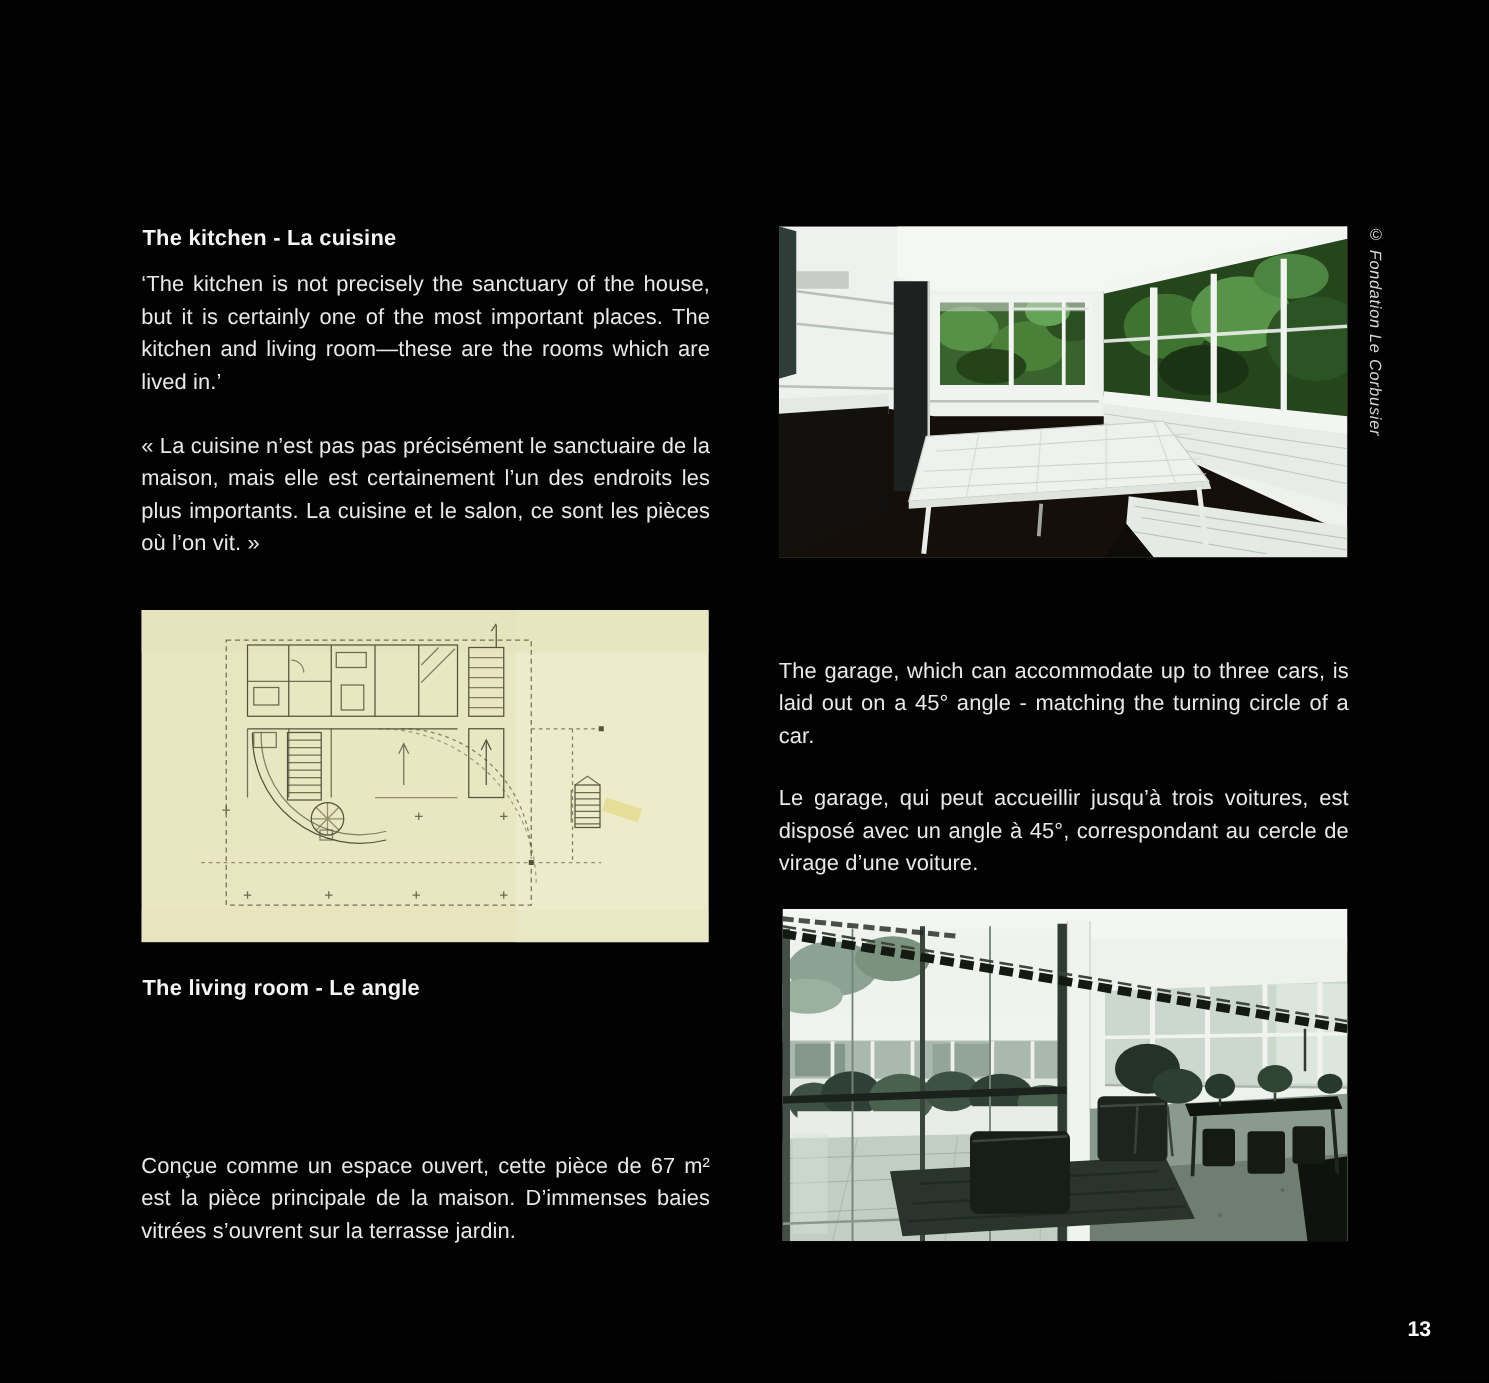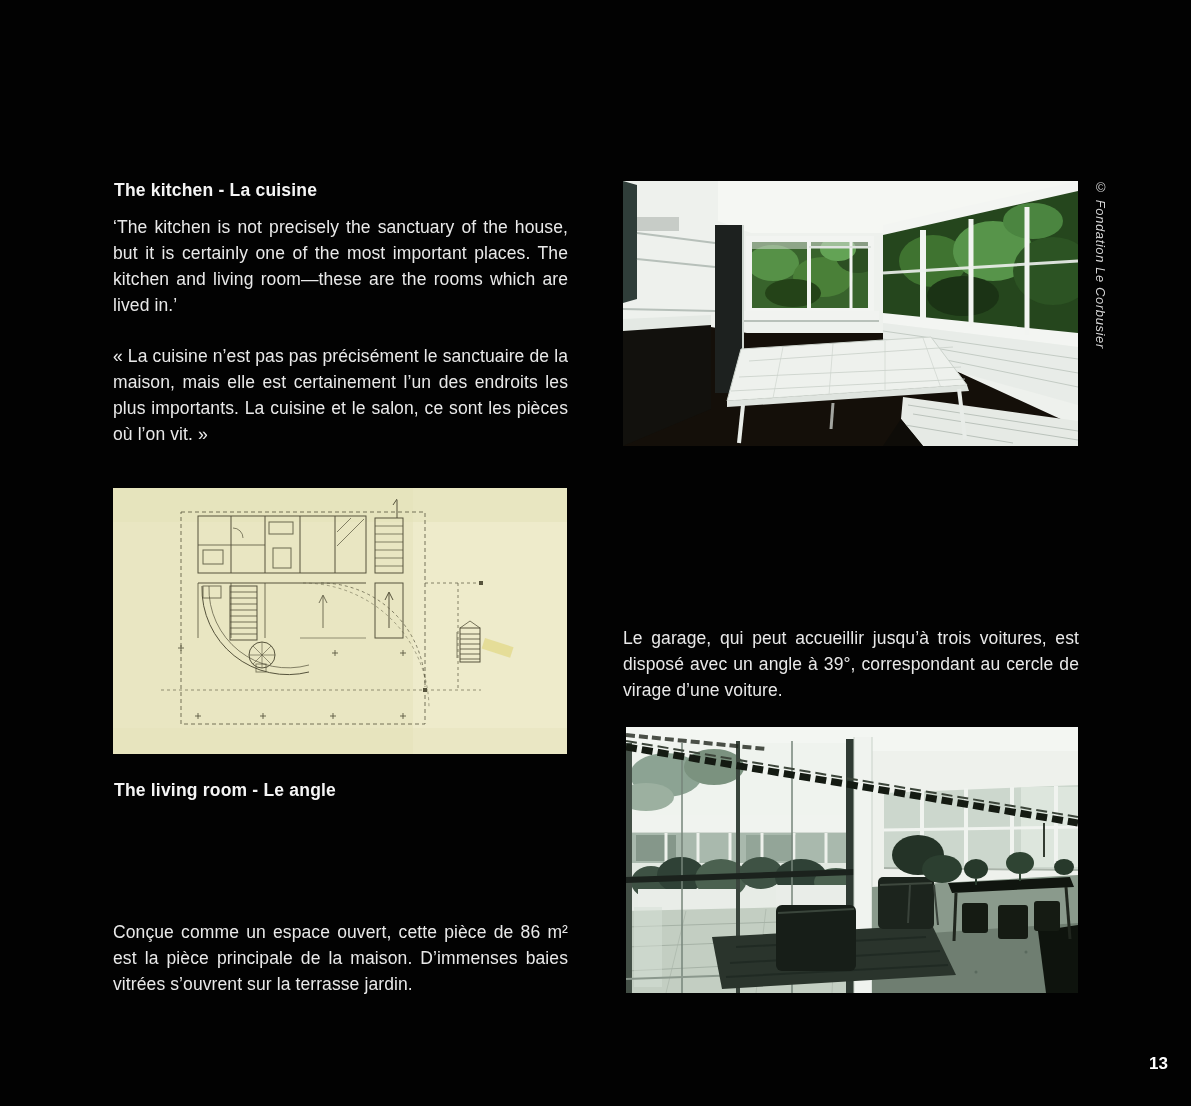--- a/index.html
+++ b/index.html
@@ -16,21 +16,21 @@
     text-align:justify;letter-spacing:.1px;color:#e9e9e9;
   }
   .fig{position:absolute;overflow:hidden;background:#111;}
   .fig svg{display:block;width:100%;height:100%;}
   .credit{
     position:absolute;left:1093px;top:180px;height:260px;
     writing-mode:vertical-rl;font-style:italic;font-size:13px;
     color:#d6d6d6;letter-spacing:.6px;white-space:nowrap;
   }
   .pagenum{
-    position:absolute;left:1126px;top:1054px;width:42px;text-align:right;
+    position:absolute;left:1126px;top:1054px;width:42px;text-align:left;
     font-size:17px;font-weight:700;color:#ffffff;
   }
 </style>
 </head>
 <body>
 
 <div class="page">
 
   <h2 class="heading" style="left:114px;top:180px;width:454px">The kitchen - La cuisine</h2>
 
@@ -103,21 +103,21 @@
       </g>
       <rect x="366" y="93" width="4" height="4" fill="#56533c"></rect>
       <rect x="310" y="200" width="4" height="4" fill="#56533c"></rect>
       <rect x="372" y="150" width="30" height="11" fill="#e3da8f" opacity=".85" transform="rotate(18 372 150)"></rect>
     </svg>
   </div>
 
   <h2 class="heading" style="left:114px;top:780px;width:454px">The living room - Le angle</h2>
 
 
-  <p class="body-text" style="left:113px;top:919px;width:455px">Conçue comme un espace ouvert, cette pièce de 86 m² est la pièce principale de la maison. D’immenses baies vitrées s’ouvrent sur la terrasse jardin.</p>
+  <p class="body-text" style="left:113px;top:919px;width:455px">Conçue comme un espace ouvert, cette pièce de 67 m² est la pièce principale de la maison. D’immenses baies vitrées s’ouvrent sur la terrasse jardin.</p>
 
   <div class="fig" style="left:623px;top:181px;width:455px;height:265px">
     <svg viewBox="0 0 455 265" preserveAspectRatio="none">
       <defs>
         <clipPath id="winBack">
             <rect x="126" y="58" width="122" height="72"></rect>
           </clipPath>
         <clipPath id="winRight">
             <polygon points="260,52 455,4 455,158 260,136"></polygon>
           </clipPath>
@@ -188,22 +188,23 @@
         <path d="M160,166 L150,217 M210,163 L206,214 M262,160 L262,210 M300,157 L318,207" stroke="#c9d0c9" stroke-width="1" opacity=".6"></path>
         <polygon points="104,220 344,204 346,210 104,226" fill="#dfe4df"></polygon>
         <line x1="120" y1="224" x2="116" y2="262" stroke="#e8ece8" stroke-width="4"></line>
         <line x1="336" y1="208" x2="342" y2="258" stroke="#e8ece8" stroke-width="4"></line>
         <line x1="210" y1="222" x2="208" y2="248" stroke="#dfe4df" stroke-width="3" opacity=".7"></line>
       </g>
     </svg>
   </div>
 
 
-
-  <p class="body-text" style="left:623px;top:625px;width:456px">Le garage, qui peut accueillir jusqu’à trois voitures, est disposé avec un angle à 39°, correspondant au cercle de virage d’une voiture.</p>
+  <p class="body-text" style="left:623px;top:523px;width:456px">The garage, which can accommodate up to three cars, is laid out on a 45° angle - matching the turning circle of a car.</p>
+
+  <p class="body-text" style="left:623px;top:625px;width:456px">Le garage, qui peut accueillir jusqu’à trois voitures, est disposé avec un angle à 45°, correspondant au cercle de virage d’une voiture.</p>
 
   <div class="fig" style="left:626px;top:727px;width:452px;height:266px">
     <svg viewBox="0 0 452 266" preserveAspectRatio="none">
       <rect width="452" height="266" fill="#e7ece6"></rect>
       <polygon points="0,0 452,0 452,34 246,26 0,16" fill="#f3f6f2"></polygon>
       <rect x="246" y="24" width="206" height="242" fill="#eef1ec"></rect>
 
       <g>
         <polygon points="258,66 452,58 452,142 258,140" fill="#ccd7cd"></polygon>
         <rect x="395" y="60" width="57" height="80" fill="#dde6dd"></rect>

